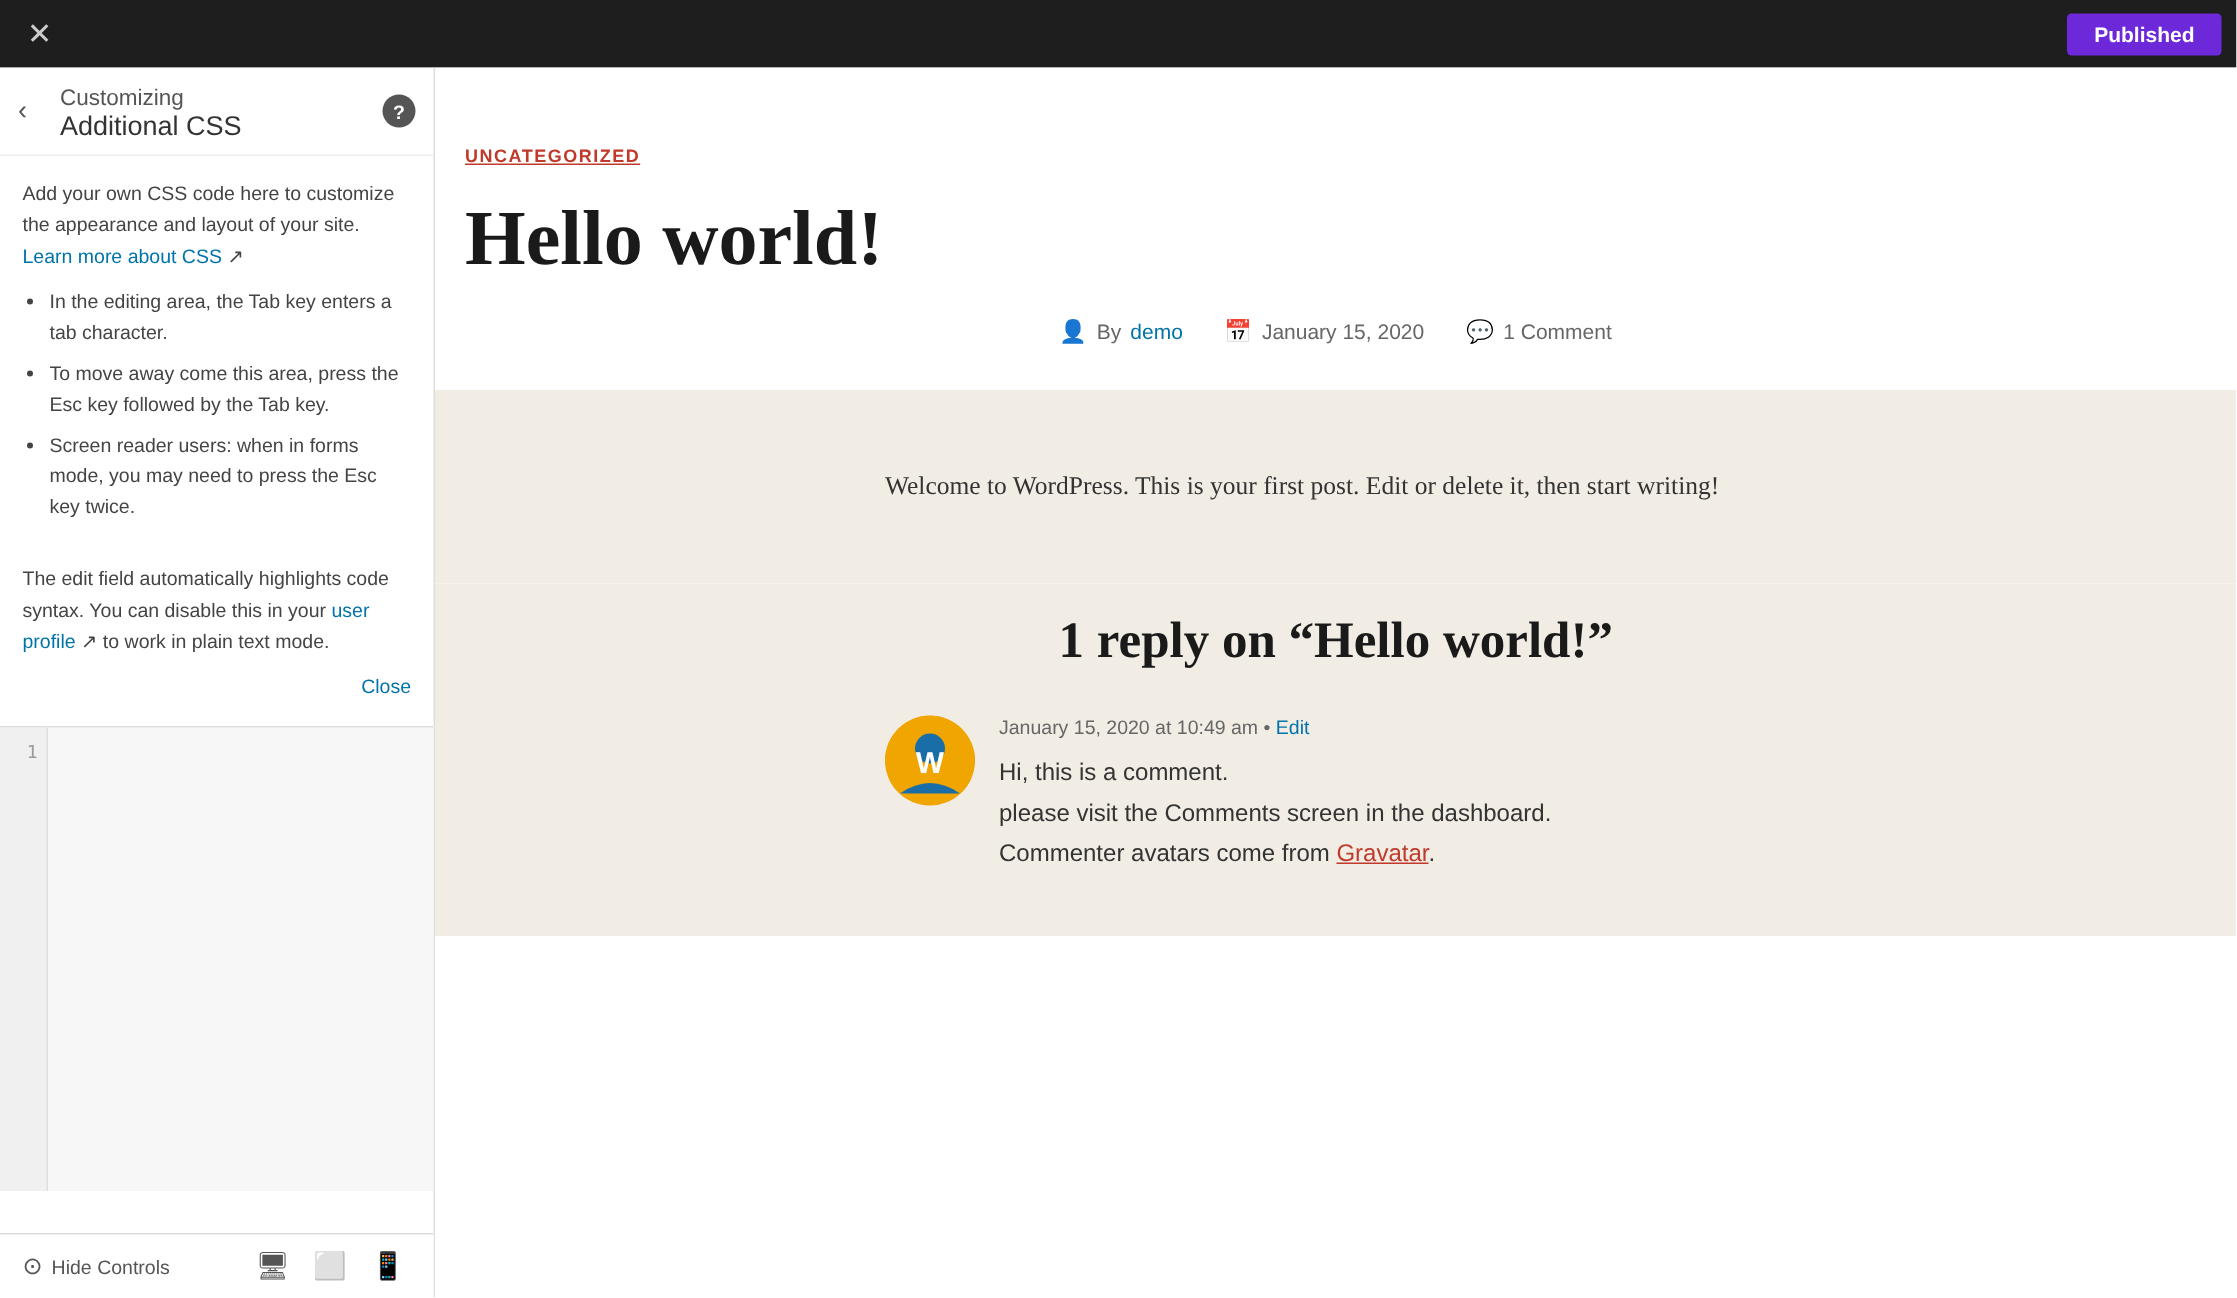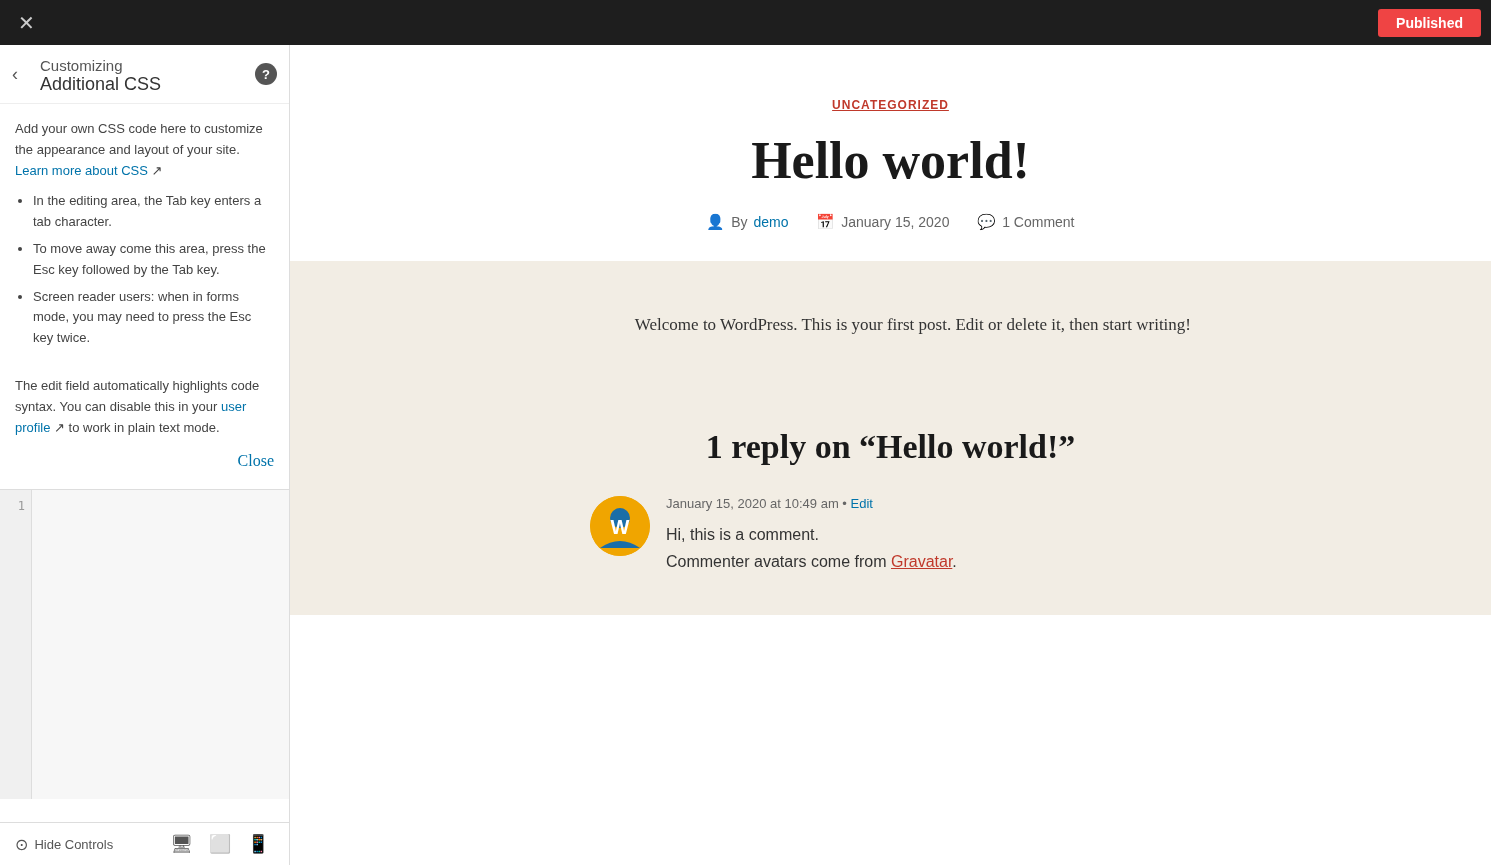--- a/index.html
+++ b/index.html
@@ -19,21 +19,21 @@
       color: #ccc;
       background: none;
       border: none;
       font-size: 20px;
       cursor: pointer;
       line-height: 1;
       padding: 4px 8px;
     }
     .spacer { flex: 1; }
     #published-btn {
-      background: #ef4444;
+      background: #6d28d9;
       color: #fff;
       border: none;
       border-radius: 3px;
       padding: 6px 18px;
       font-size: 14px;
       font-weight: 600;
       cursor: pointer;
     }
 
     
@@ -114,21 +114,21 @@
       padding: 15px;
       font-size: 13px;
       color: #444;
       line-height: 1.6;
     }
     #panel-content p { margin-bottom: 10px; }
     #panel-content a { color: #0073aa; text-decoration: none; }
     #panel-content ul { margin-left: 18px; margin-bottom: 27px; }
     #panel-content ul li { margin-bottom: 6px; }
     #close-link-container { text-align: right; margin-top: 10px; }
-    #close-link { color: #0073aa; text-decoration: none; font-size: 16px; font-family: Liberation Serif, serif; }
+    #close-link { color: #0073aa; text-decoration: none; font-size: 13px; }
 
     
     #css-editor {
       flex-shrink: 0;
       background: #f7f7f7;
       border-top: 1px solid #ddd;
       padding: 4px 0;
       height: 310px;
       font-family: monospace;
       font-size: 13px;
@@ -216,21 +216,20 @@
 
     
     #preview-area {
       flex: 1;
       overflow-y: auto;
       background: #fff;
     }
 
     
     #post-header {
-      text-align: center;
       padding: 50px 20px 30px;
       background: #fff;
     }
     #post-category {
       color: #c0392b;
       font-size: 12px;
       font-weight: 600;
       letter-spacing: 1px;
       text-transform: uppercase;
       text-decoration: underline;
@@ -267,21 +266,21 @@
     
     #post-body {
       background: #f2ede4;
       padding: 50px 300px 50px;
       font-family: Georgia, 'Times New Roman', serif;
       font-size: 17px;
       color: #333;
       line-height: 1.7;
     }
 
-    #post-body p { margin-bottom: 18px; text-align: right; }
+    #post-body p { margin-bottom: 0; }
 
     
     #comments-section {
       background: #f2ede4;
       padding: 20px 300px 40px;
     }
     #comments-title {
       font-size: 34px;
       font-weight: 900;
       text-align: center;
@@ -434,20 +433,21 @@
           </svg>
         </div>
         <div id="comment-body">
           <span id="comment-date">
             <span>January 15, 2020 at 10:49 am</span>
             <span>•</span>
             <a href="#" id="comment-edit-link">Edit</a>
           </span>
           <div id="comment-text">
             <p>Hi, this is a comment.</p>
+            <p>please visit the Comments screen in the dashboard.</p>
             <p>
               <span>Commenter avatars come from</span>
               <a href="#" style="color:#c0392b;">Gravatar</a><span>.</span>
             </p>
           </div>
         </div>
       </div>
     </div>
 
   </div>

